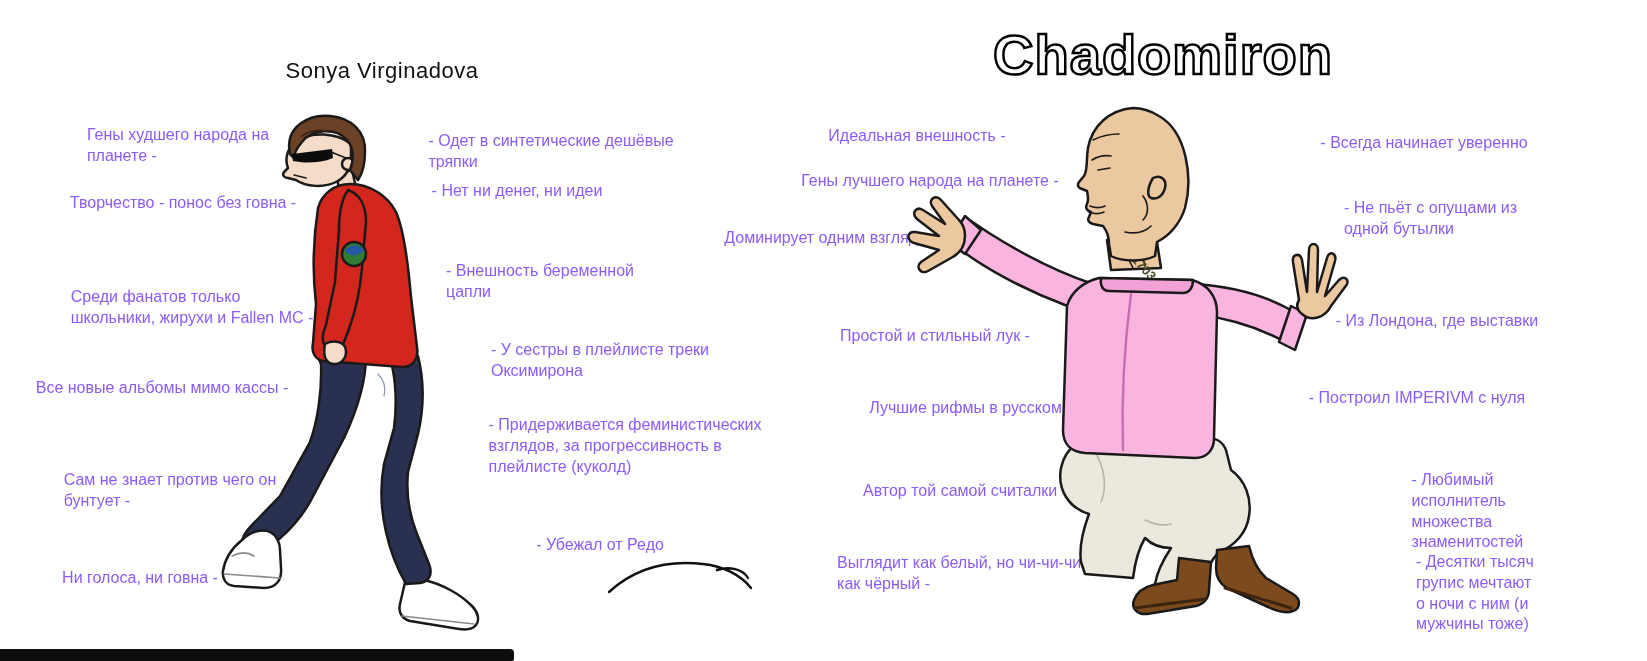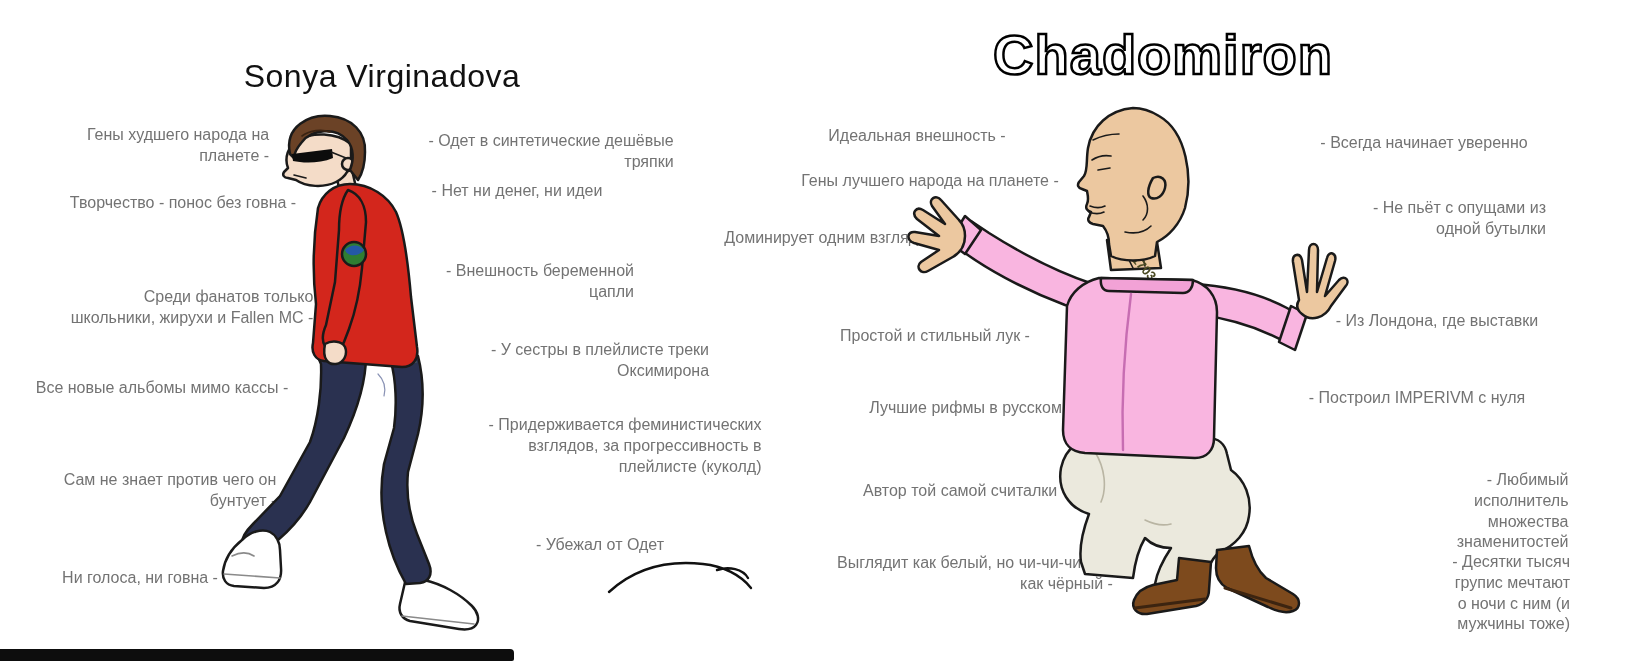--- a/index.html
+++ b/index.html
@@ -1,25 +1,25 @@
 <!DOCTYPE html>
 <html><head>
 <meta charset="utf-8">
 <style>
   html,body{margin:0;padding:0;background:#ffffff;}
   .canvas{
     position:relative;width:1647px;height:661px;background:#ffffff;
     overflow:hidden;font-family:"Liberation Sans",sans-serif;color:#1b1b1b;
   }
   .label{
-    position:absolute;transform:translateX(-50%);text-align:right;
-    font-size:16px;line-height:1.3;white-space:pre-line;color:#737373;
+    position:absolute;transform:translateX(-50%);text-align:left;
+    font-size:16px;line-height:1.3;white-space:pre-line;color:#8b5cf6;
   }
   .title-plain{
-    position:absolute;transform:translateX(-50%);font-size:32px;color:#111;
+    position:absolute;transform:translateX(-50%);font-size:22px;color:#111;
     white-space:nowrap;letter-spacing:0.5px;
   }
   .title-outline{
     position:absolute;transform:translateX(-50%);font-size:56px;font-weight:bold;
     color:#ffffff;-webkit-text-stroke:2.5px #000;white-space:nowrap;letter-spacing:1px;
   }
   .bottom-strip{
     position:absolute;left:0;top:649px;width:514px;height:12px;background:#0d0d0d;
     border-radius:0 4px 2px 0;
   }
@@ -48,21 +48,21 @@
   <div class="label" style="left:551px;top:131px">- Одет в синтетические дешёвые
 тряпки</div>
   <div class="label" style="left:517px;top:181px">- Нет ни денег, ни идеи</div>
   <div class="label" style="left:540px;top:261px">- Внешность беременной
 цапли</div>
   <div class="label" style="left:600px;top:340px">- У сестры в плейлисте треки
 Оксимирона</div>
   <div class="label" style="left:625px;top:415px">- Придерживается феминистических
 взглядов, за прогрессивность в
 плейлисте (куколд)</div>
-  <div class="label" style="left:600px;top:535px">- Убежал от Одет</div>
+  <div class="label" style="left:600px;top:535px">- Убежал от Редо</div>
 
   <div class="label" style="left:917px;top:126px">Идеальная внешность -</div>
   <div class="label" style="left:930px;top:171px">Гены лучшего народа на планете -</div>
   <div class="label" style="left:836px;top:228px">Доминирует одним взглядом -</div>
   <div class="label" style="left:935px;top:326px">Простой и стильный лук -</div>
   <div class="label" style="left:990px;top:398px">Лучшие рифмы в русском рэпе -</div>
   <div class="label" style="left:965px;top:481px">Автор той самой считалки -</div>
   <div class="label" style="left:975px;top:553px">Выглядит как белый, но чи-чи-читает
 как чёрный -</div>
 

